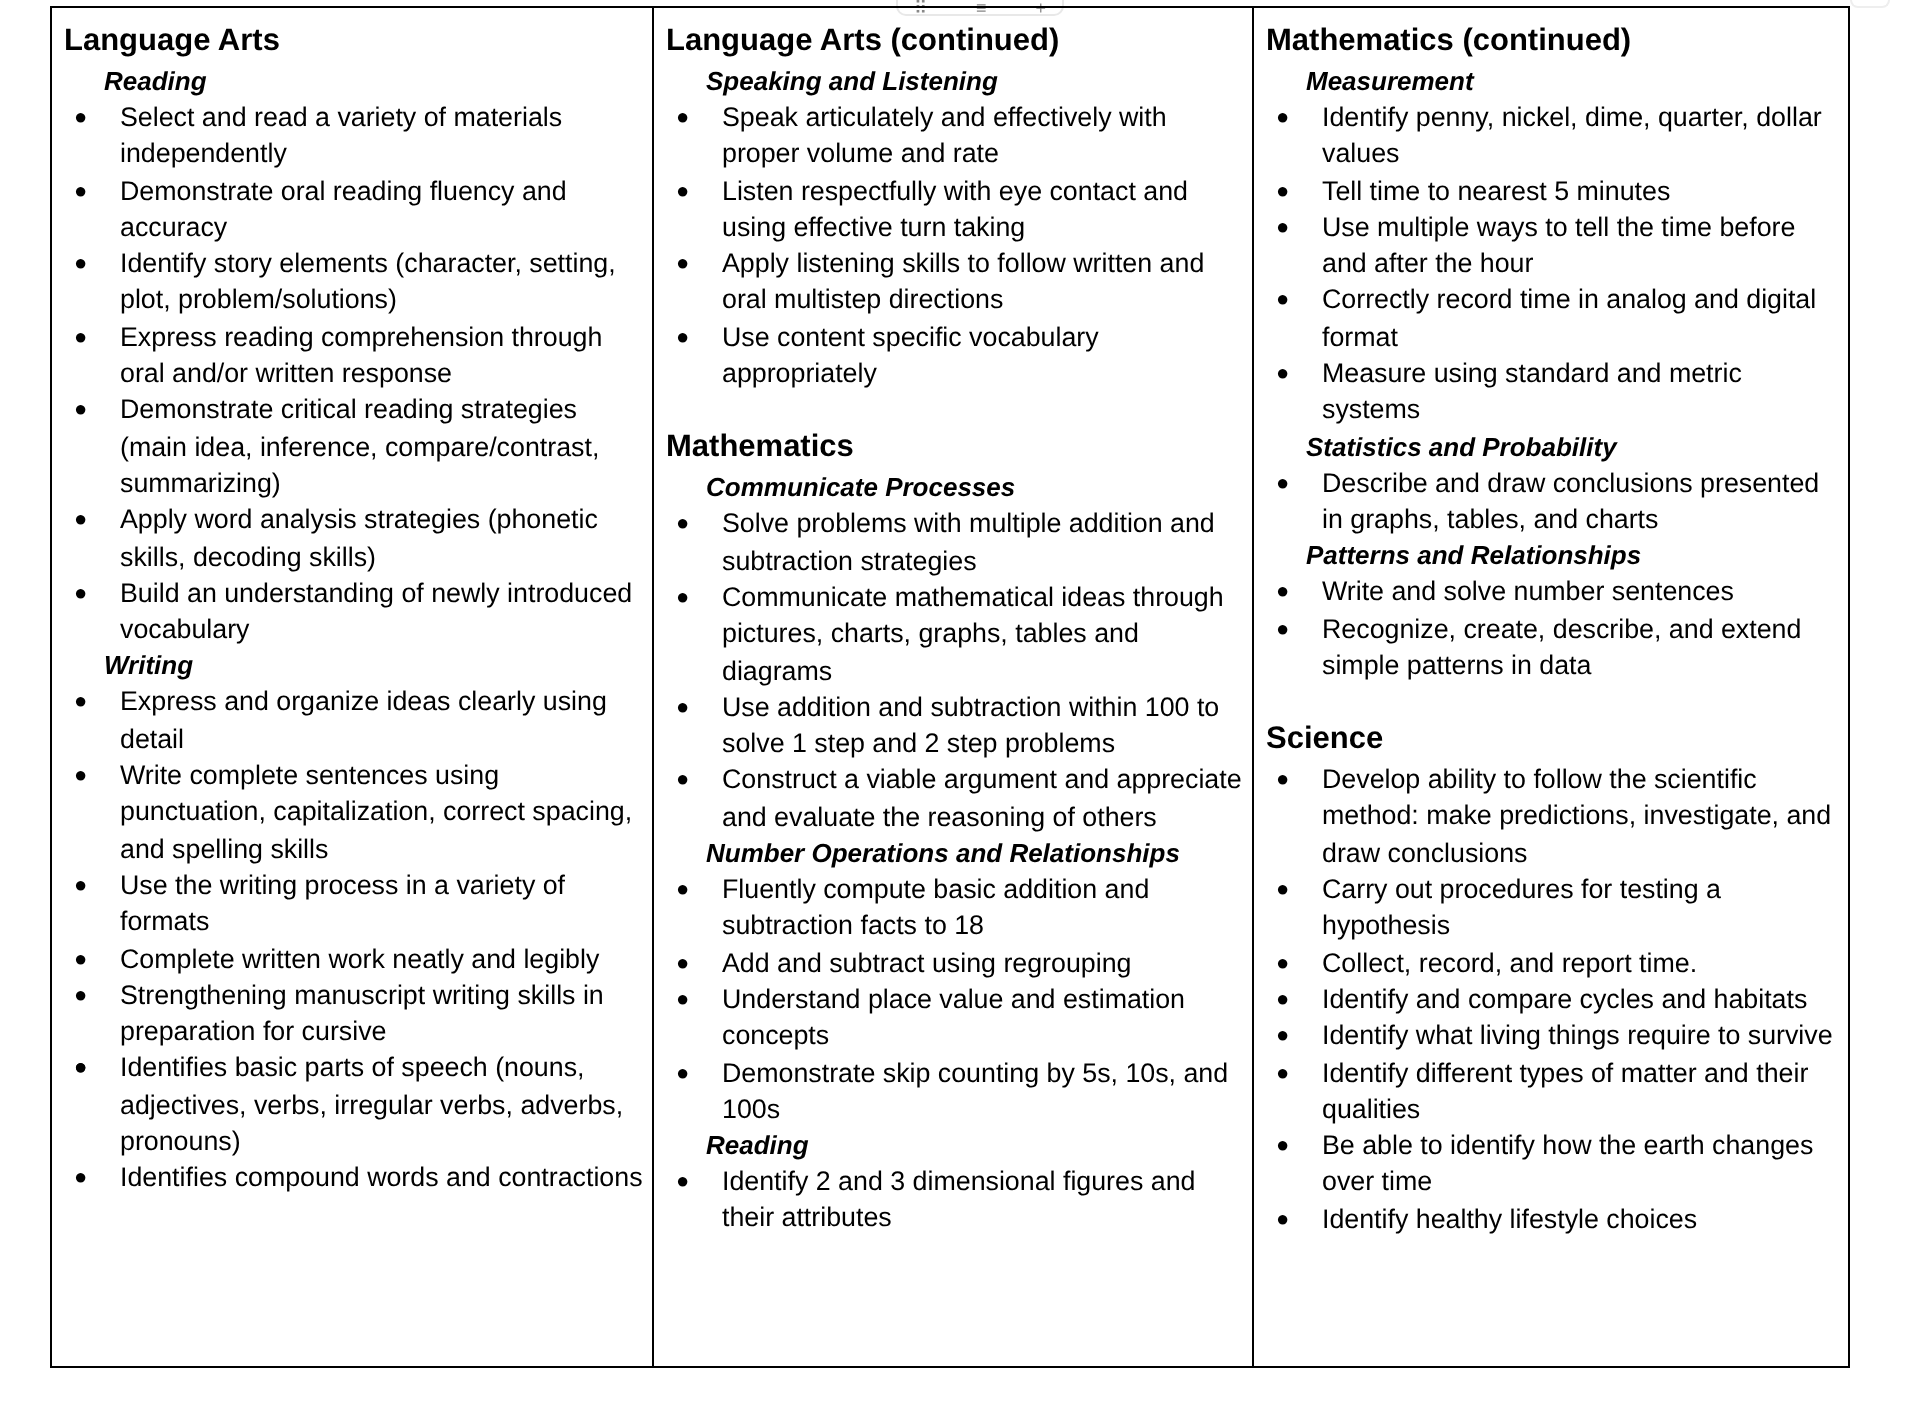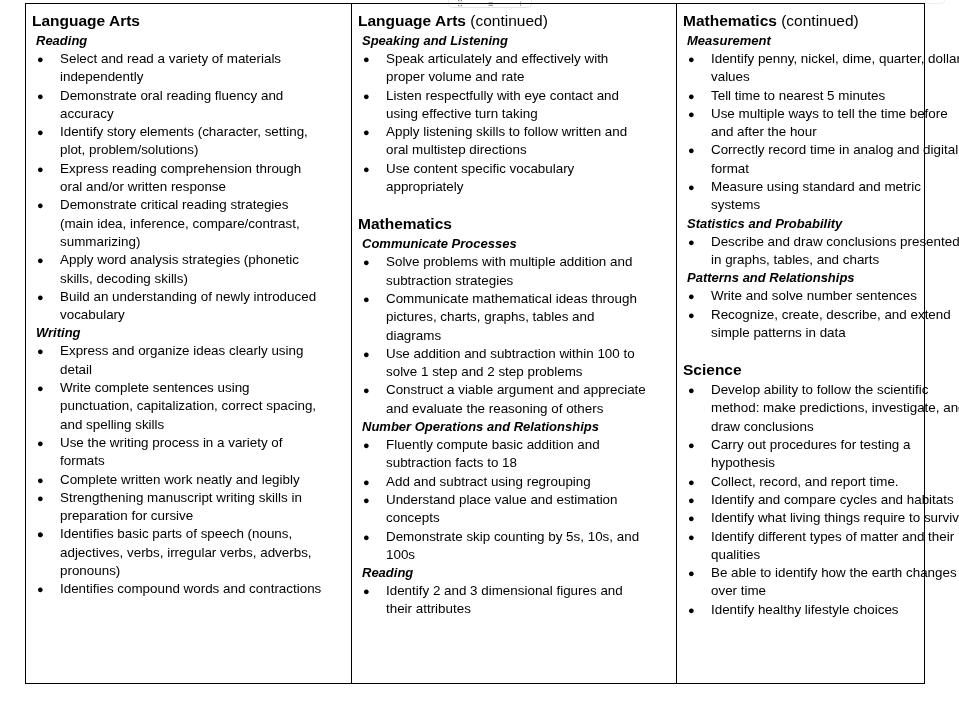--- a/index.html
+++ b/index.html
@@ -1,29 +1,29 @@
 <!DOCTYPE html>
 <html><head>
 <meta charset="utf-8">
 <style>
   html, body { margin: 0; padding: 0; background: #ffffff; }
   body { width: 959px; height: 702px; position: relative; overflow: hidden;
          font-family: "Liberation Sans", "DejaVu Sans", sans-serif; color: #000; }
   .table { position: absolute; left: 25px; top: 3px; width: 900px; height: 681px;
-           border: 1px solid #000; box-sizing: border-box; display: flex; gap: 25px; }
+           border: 1px solid #000; box-sizing: border-box; display: flex; }
   .col { flex: 0 0 auto; box-sizing: border-box; padding: 6px 4px 0 6px; position: relative; }
   .col + .col { border-left: 1px solid #000; }
   .col1 { width: 300px; }
   .col2 { width: 300px; }
   .col3 { width: 298px; }
   .heading { font-size: 15.5px; line-height: 22px; margin: 0; }
   .heading b { font-weight: bold; }
-  .heading .cont { font-weight: normal; text-align: right; }
+  .heading .cont { font-weight: bold; text-align: right; }
   .heading.spaced { margin-top: 17px; }
-  .sub { font-size: 13px; line-height: 18px; font-weight: bold; font-style: italic; margin-left: 4px; }
+  .sub { font-size: 13px; line-height: 18px; font-weight: bold; font-style: italic; margin-left: 20px; }
   ul { list-style: none; margin: 0; padding: 0; }
   li { position: relative; padding-left: 28px; font-size: 13.4px; line-height: 18.3px; }
   li .bullet { position: absolute; left: 5px; top: 0; font-size: 11px; }
   .toolbar { position: absolute; left: 448px; top: 0px; width: 84px; height: 8px;
              background: #fff; border: 1px solid #e8e8e8; border-top: none; border-radius: 0 0 5px 5px;
              display: flex; align-items: center; justify-content: space-between; padding: 0 8px; box-sizing: border-box; }
   .toolbar span { font-size: 9px; color: #888; line-height: 8px; }
   .corner-tab { position: absolute; left: 925px; top: 0; width: 18px; height: 3px;
                 border: 1px solid #eee; border-top: none; border-radius: 0 0 4px 4px; }
 </style>

